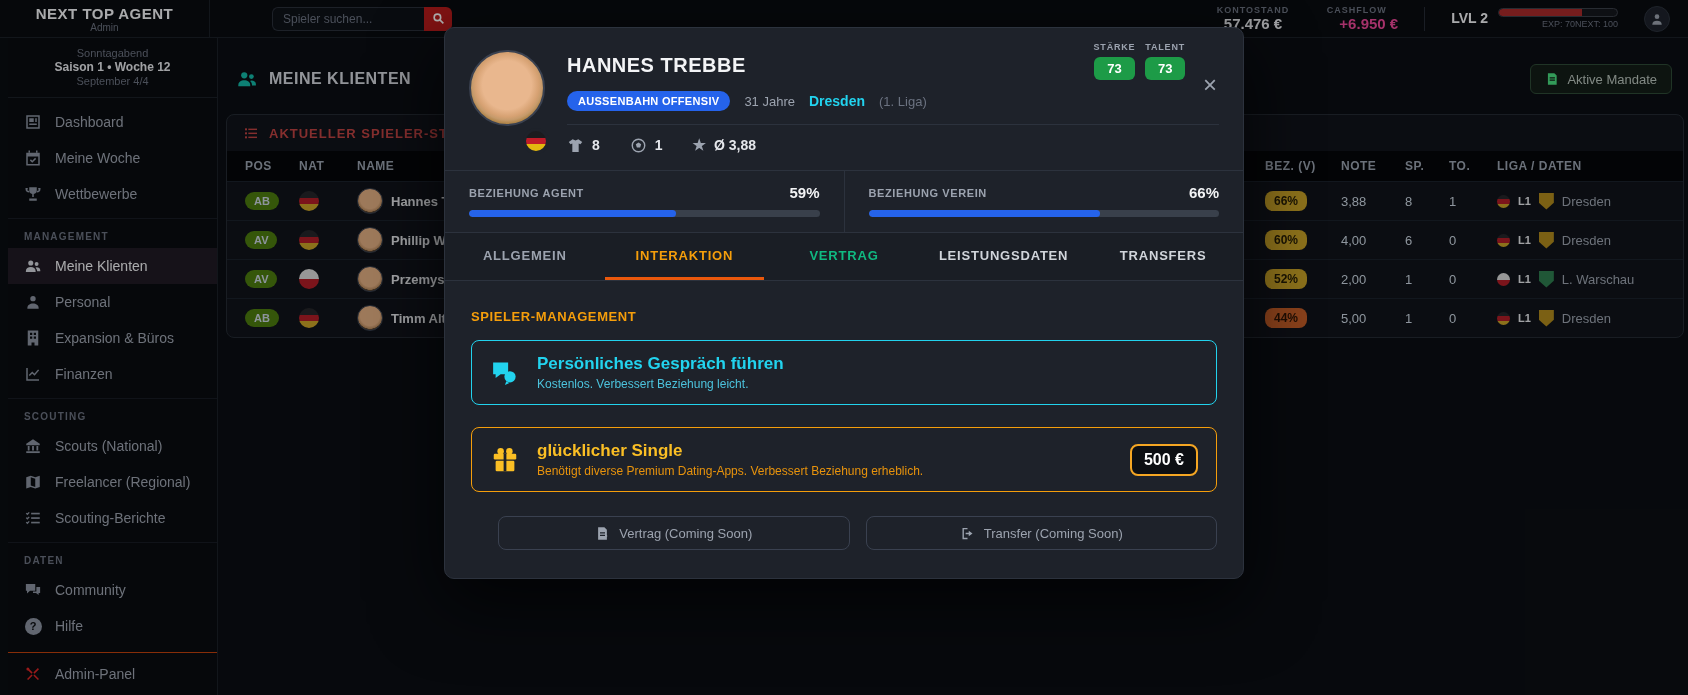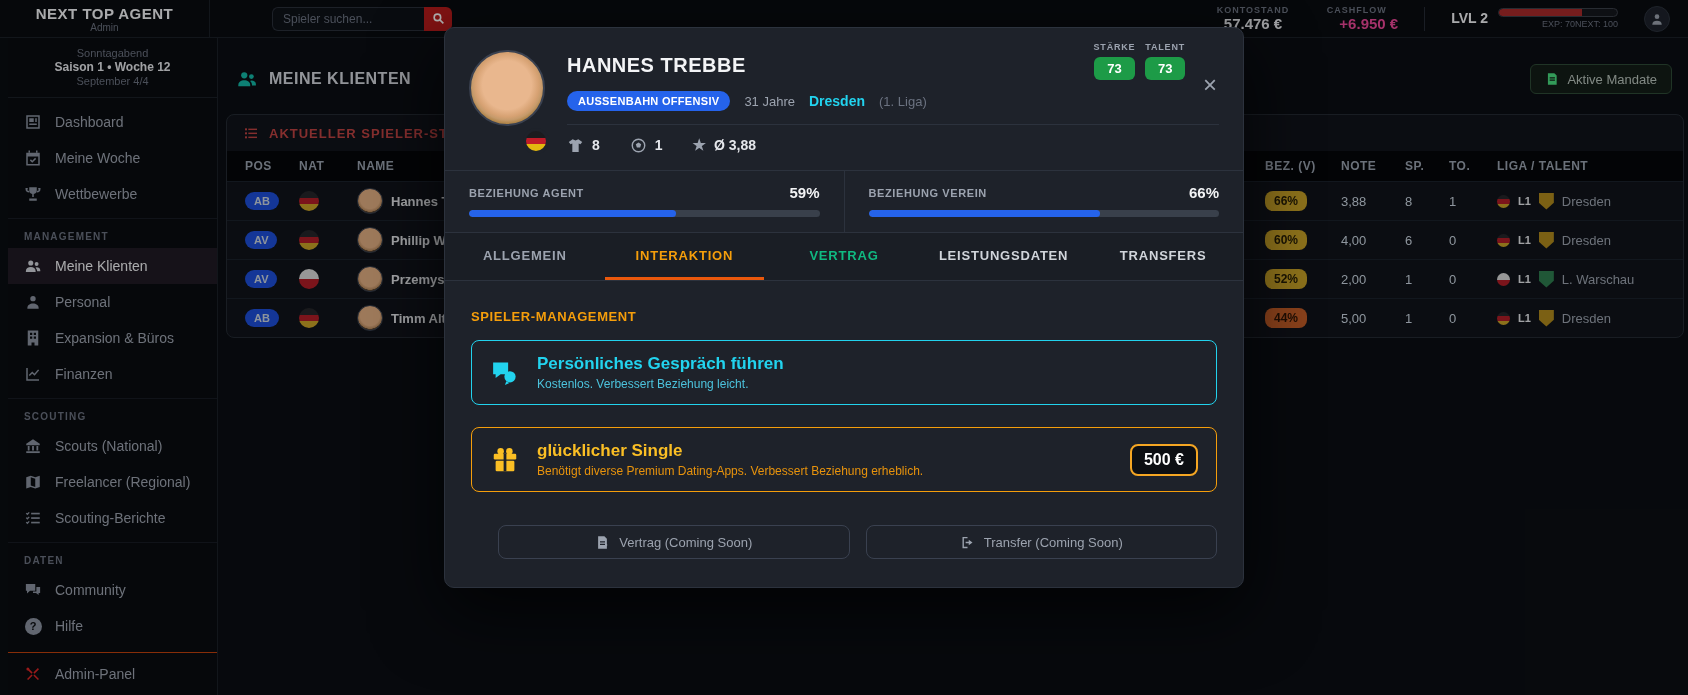--- a/index.html
+++ b/index.html
@@ -62,21 +62,21 @@
   .tbody-row { height:39px; border-top:1px solid #1b212b; font-size:13px; color:#cbd5e1; cursor:pointer; }
   .cell { padding:0 6px; display:flex; align-items:center; gap:8px; }
   .c-pos { width:66px; padding-left:18px; }
   .c-nat { width:58px; }
   .c-name { flex:1; min-width:0; }
   .c-beza, .c-bezv { width:76px; }
   .c-note { width:64px; }
   .c-sp { width:44px; }
   .c-to { width:48px; }
   .c-liga { width:192px; }
-  .pos-badge { background:#1d4ed8; color:#cbd5e1; font-size:11px; font-weight:bold; padding:3px 9px; border-radius:10px; }
+  .pos-badge { background:#4d7c0f; color:#cbd5e1; font-size:11px; font-weight:bold; padding:3px 9px; border-radius:10px; }
   .flag { width:20px; height:20px; border-radius:50%; flex:none; }
   .flag.sm { width:13px; height:13px; }
   .flag-de { background:linear-gradient(#26262a 33%, #b01e28 33% 66%, #c9a227 66%); }
   .flag-pl { background:linear-gradient(#d8d8d8 50%, #b01e28 50%); }
   .p-avatar { width:26px; height:26px; border-radius:50%; flex:none; border:1px solid #3a4150;
     background:radial-gradient(circle at 50% 42%, #e3af83 0 52%, #b98b5e 68%, #5a4632 70%); }
   .p-name { font-weight:bold; color:#e5e7eb; white-space:nowrap; overflow:hidden; }
   .pct-badge { font-size:12px; font-weight:bold; padding:3px 9px; border-radius:8px; }
   .tone-gold { background:#c9a227; color:#241c05; }
   .tone-orange { background:#c55d28; color:#2b1405; }
@@ -134,21 +134,21 @@
   .oico { width:30px; height:30px; flex:none; }
   .card-talk .oico { color:#22d3ee; }
   .card-gift .oico { color:#fbbf24; }
   .opt-title { font-size:17px; font-weight:bold; }
   .card-talk .opt-title { color:#22d3ee; }
   .card-gift .opt-title { color:#fbbf24; }
   .opt-sub { font-size:12px; margin-top:3px; }
   .card-talk .opt-sub { color:#4cc3dd; }
   .card-gift .opt-sub { color:#e8930c; }
   .price-box { margin-left:auto; border:2px solid #f5a623; border-radius:8px; background:#0d0f13; padding:5px 12px; font-size:16px; font-weight:bold; color:#fff; white-space:nowrap; }
-  .m-footer { display:flex; gap:16px; margin-top:33px;padding-left:27px; }
+  .m-footer { display:flex; gap:16px; margin-top:24px;padding-left:27px; }
   .soon-btn { flex:1; height:34px; background:none; border:1px solid #3a4150; border-radius:8px; color:#9ca3af; font-size:13px; font-family:inherit; display:flex; align-items:center; justify-content:center; gap:9px; cursor:pointer; }
   .soon-btn .bico { width:15px; height:15px; color:#9ca3af; }
 </style>
 </head>
 <body>
 
 <div class="topbar">
   <div class="brand">
     <div class="brand-title">NEXT TOP AGENT</div>
     <div class="brand-sub">Admin</div>
@@ -383,21 +383,21 @@
     </div>
     <div class="trow thead">
       <div class="cell c-pos">POS</div>
       <div class="cell c-nat">NAT</div>
       <div class="cell c-name">NAME</div>
       <div class="cell c-beza">BEZ. (A)</div>
       <div class="cell c-bezv">BEZ. (V)</div>
       <div class="cell c-note">NOTE</div>
       <div class="cell c-sp">SP.</div>
       <div class="cell c-to">TO.</div>
-      <div class="cell c-liga">LIGA / TALENT</div>
+      <div class="cell c-liga">LIGA / DATEN</div>
     </div>
 
     <div class="trow tbody-row">
       <div class="cell c-pos">
           <span class="pos-badge">AB</span>
         </div>
       <div class="cell c-nat">
           <span class="flag flag-de"></span>
         </div>
       <div class="cell c-name">

